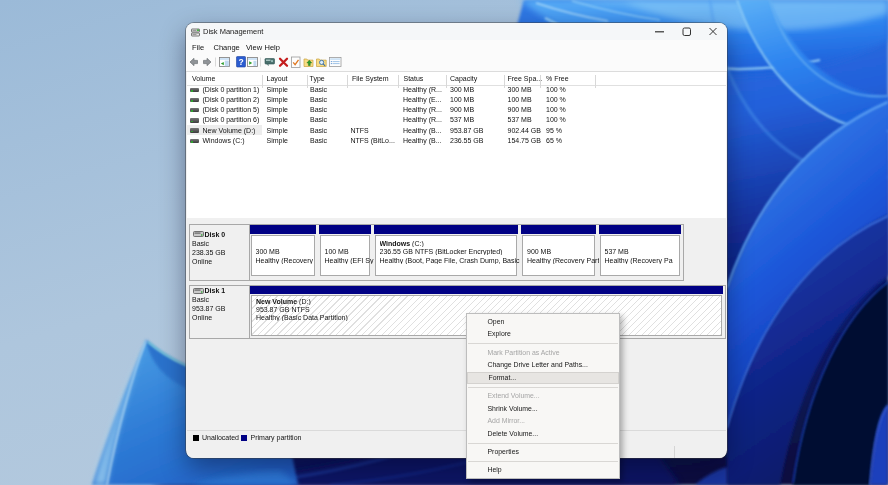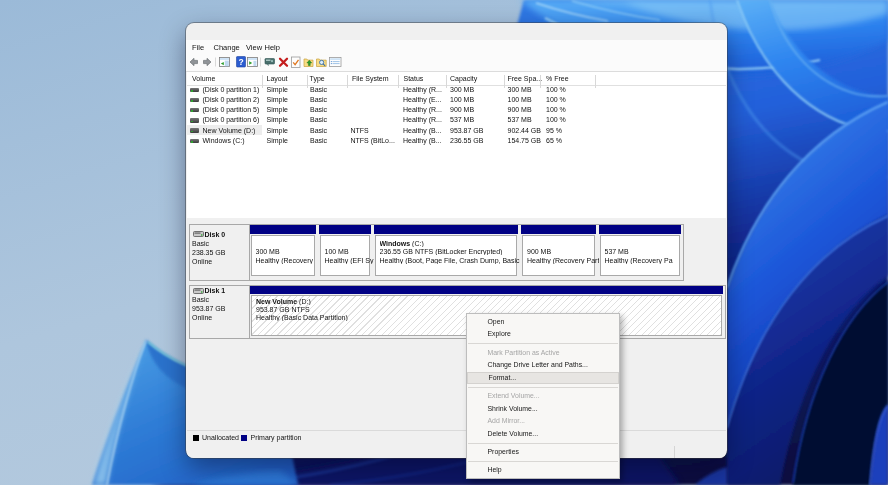--- a/index.html
+++ b/index.html
@@ -133,20 +133,39 @@
 
     <path d="M146,340 C158,353 180,367 207,375 C237,384 262,383 276,375 L298,485 L92,485 C110,428 130,378 146,340 Z" fill="url(#petal)" filter="url(#b2)"></path>
     <path d="M146,340 C164,356 192,371 224,376 C248,380 268,378 277,373 C262,393 224,400 194,391 C166,382 150,362 146,340 Z" fill="#2a72cc" filter="url(#b2)"></path>
     <path d="M148,342 C168,359 198,374 231,377 C255,379 271,376 278,372" stroke="#7fd2da" stroke-width="1.7" fill="none" opacity="0.95" filter="url(#b1)"></path>
     <path d="M146,340 C133,373 116,430 106,485 L93,485 C110,428 130,378 146,340 Z" fill="#a6d6f2" opacity="0.75" filter="url(#b4)"></path>
     <path d="M146,341 C133,374 117,430 107,485" stroke="#bfe2f6" stroke-width="1.4" fill="none" opacity="0.9" filter="url(#b1)"></path>
     <path d="M190,485 C215,477 245,472 280,470 L298,485 Z" fill="#2e7cda" opacity="0.9" filter="url(#b4)"></path>
   </svg>
 
   <div id="win">
+    <div id="titlebar">
+      <svg style="position:absolute;left:5px;top:4.5px" width="9" height="9" viewBox="0 0 9 9">
+        <rect x="0.5" y="1" width="8" height="3" rx="0.5" fill="#e8e8e8" stroke="#555" stroke-width="0.8"></rect>
+        <rect x="0.5" y="5" width="8" height="3" rx="0.5" fill="#e8e8e8" stroke="#555" stroke-width="0.8"></rect>
+        <rect x="1.5" y="2" width="4" height="1" fill="#9a9a9a"></rect>
+        <rect x="1.5" y="6" width="4" height="1" fill="#9a9a9a"></rect>
+        <circle cx="7" cy="2.2" r="0.9" fill="#18b018"></circle>
+      </svg>
+      <div id="title">Disk Management</div>
+      <svg class="capbtn" style="left:461px" width="26" height="17">
+          <rect x="8" y="8.2" width="9" height="1.2" fill="#333"></rect>
+        </svg>
+      <svg class="capbtn" style="left:488px" width="26" height="17">
+          <rect x="9" y="5" width="7.5" height="7.5" rx="1.5" fill="none" stroke="#333" stroke-width="1"></rect>
+        </svg>
+      <svg class="capbtn" style="left:514px" width="26" height="17">
+          <path d="M9.5,5 L16.5,12 M16.5,5 L9.5,12" stroke="#333" stroke-width="1" fill="none"></path>
+        </svg>
+    </div>
     <div id="menubar">
       <span style="left:6px">File</span>
         <span style="left:27.5px">Change</span>
       <span style="left:60px">View</span>
         <span style="left:78.5px">Help</span>
     </div>
     <div id="toolbar">
       <svg style="position:absolute;left:2px;top:2px" width="360" height="13" viewBox="0 0 360 13">
 
         <path d="M6,2.3 L2,6 L6,9.7 L6,7.6 L9.5,7.6 L9.5,4.4 L6,4.4 Z" fill="#909498" stroke="#6d7276" stroke-width="0.7"></path>

